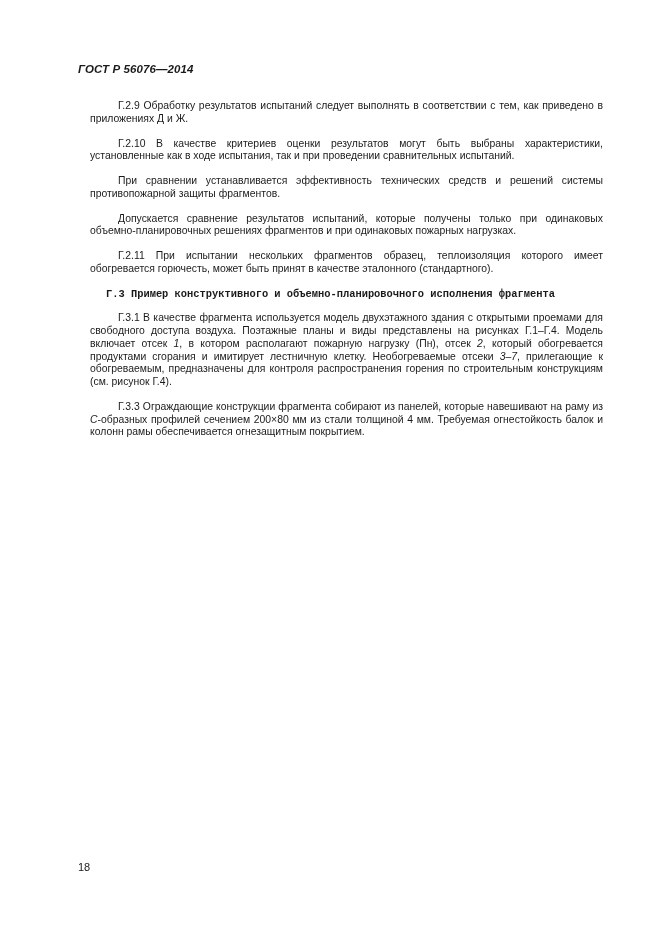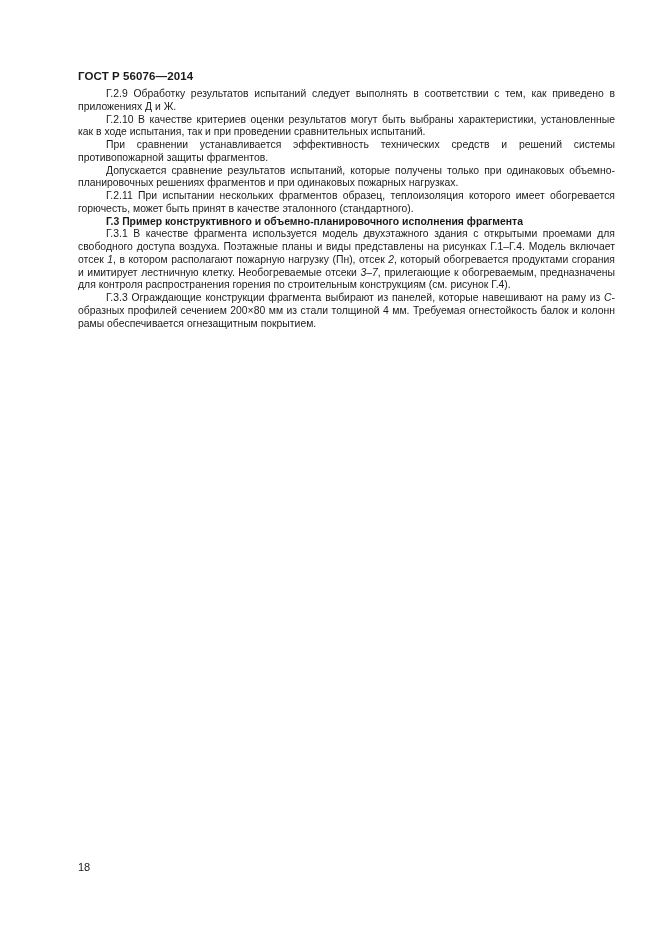--- a/index.html
+++ b/index.html
@@ -1,33 +1,33 @@
 <!DOCTYPE html>
 <html><head>
 <meta charset="utf-8">
 <style>
   html, body { margin: 0; padding: 0; background: #ffffff; }
   body { width: 661px; height: 936px; position: relative; overflow: hidden;
          font-family: "Liberation Sans", sans-serif; color: #1a1a1a; }
-  .header { position: absolute; left: 78px; top: 70px; font-size: 11.5px; font-weight: bold; letter-spacing: 0.1px; }
+  .header { position: absolute; left: 78px; top: 63px; font-size: 11.5px; font-weight: bold; letter-spacing: 0.1px; font-style: italic; }
   .body { position: absolute; left: 78px; top: 88px; width: 537px; font-size: 10.4px; line-height: 12.75px; }
-  .p { margin: 0; text-align: justify; text-align-last: left; text-indent: 28px; }
-  .h { font-weight: bold; text-indent: 28px; margin: 0; }
+  .p { margin: 12px; text-align: justify; text-align-last: left; text-indent: 28px; }
+  .h { font-weight: bold; text-indent: 28px; margin: 0; font-family: Liberation Mono, monospace; }
   .footer { position: absolute; left: 78px; top: 861px; font-size: 11px; }
   i { font-style: italic; }
 </style>
 </head>
 <body>
 
 <div class="header">ГОСТ Р 56076—2014</div>
 
 <div class="body">
   <p class="p">Г.2.9 Обработку результатов испытаний следует выполнять в соответствии с тем, как приведено в приложениях Д и Ж.</p>
   <p class="p">Г.2.10 В качестве критериев оценки результатов могут быть выбраны характеристики, установленные как в ходе испытания, так и при проведении  сравнительных испытаний.</p>
   <p class="p">При сравнении устанавливается эффективность технических средств и решений системы противопожарной защиты фрагментов.</p>
   <p class="p">Допускается сравнение результатов испытаний, которые получены только при одинаковых объемно-планировочных решениях фрагментов и при одинаковых пожарных нагрузках.</p>
   <p class="p">Г.2.11 При испытании нескольких фрагментов образец, теплоизоляция которого имеет обогревается горючесть, может быть принят в качестве эталонного (стандартного).</p>
   <p class="h">Г.3 Пример конструктивного и объемно-планировочного исполнения фрагмента</p>
   <p class="p"><span>Г.3.1 В качестве фрагмента используется модель двухэтажного здания с открытыми проемами для свободного доступа воздуха. Поэтажные планы и виды представлены на рисунках Г.1–Г.4. Модель включает отсек </span><i>1</i><span>, в котором располагают пожарную нагрузку (Пн), отсек </span><i>2</i><span>, который обогревается продуктами сгорания и имитирует лестничную клетку. Необогреваемые отсеки </span><i>3–7</i><span>, прилегающие к обогреваемым, предназначены для контроля распространения горения по строительным конструкциям (см. рисунок Г.4).</span></p>
-  <p class="p"><span>Г.3.3 Ограждающие конструкции фрагмента выбирают из панелей, которые навешивают на раму из </span><i>С</i><span>-образных профилей сечением 200×80 мм из стали толщиной 4 мм. Требуемая огнестойкость балок и колонн рамы обеспечивается огнезащитным покрытием.</span></p>
+  <p class="p"><span>Г.3.3 Ограждающие конструкции фрагмента собирают из панелей, которые навешивают на раму из </span><i>С</i><span>-образных профилей сечением 200×80 мм из стали толщиной 4 мм. Требуемая огнестойкость балок и колонн рамы обеспечивается огнезащитным покрытием.</span></p>
 </div>
 
 <div class="footer">18</div>
 
 </body></html>

